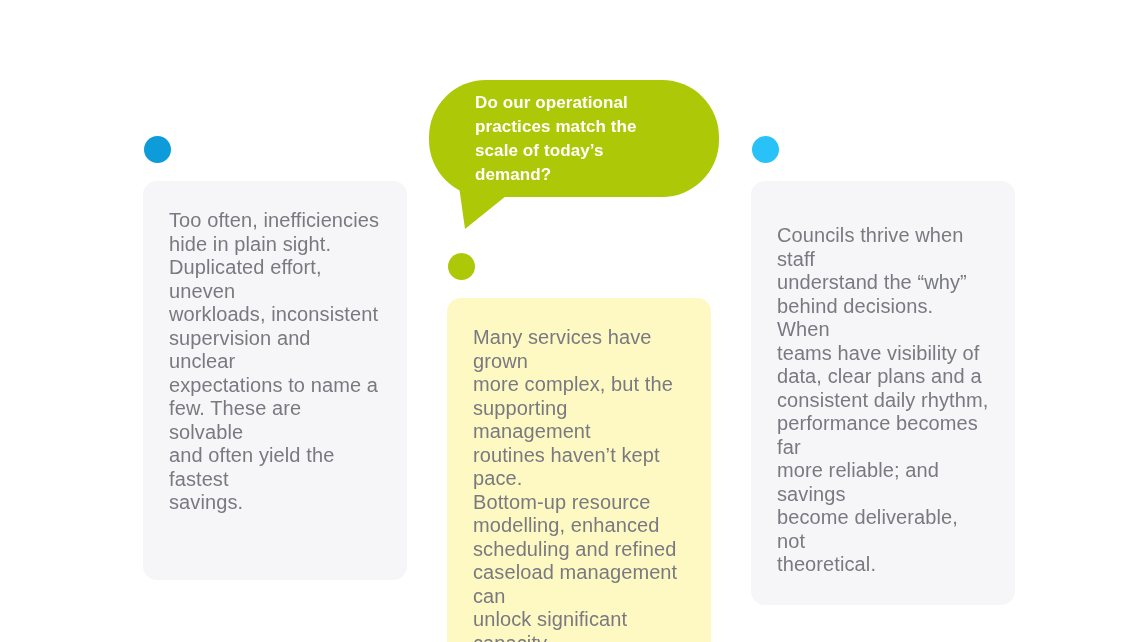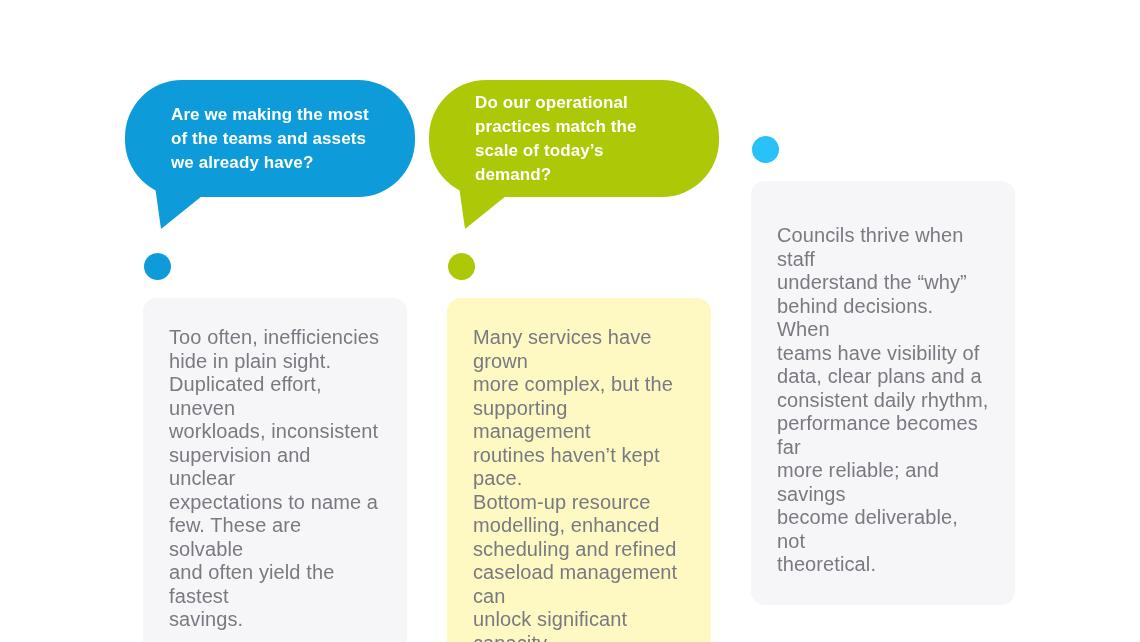--- a/index.html
+++ b/index.html
@@ -82,29 +82,20 @@
     white-space: pre-line;
   }
 </style>
 </head>
 <body>
 
 <div class="canvas">
   <div class="row">
 
     <div class="column">
-      <div class="bubble">
-        <svg class="bubble-svg" viewBox="0 0 290 152" aria-hidden="true">
-          <rect x="0" y="0" width="290" height="117" rx="57" ry="57" style="fill: rgb(13, 155, 217);"></rect>
-          <polygon points="28,92 82,112 36,149" style="fill: rgb(13, 155, 217);"></polygon>
-        </svg>
-        <div class="bubble-text">Are we making the most
-of the teams and assets
-we already have?</div>
-      </div>
       <div class="dot" style="background-color: rgb(13, 155, 217);"></div>
       <div class="card" style="background-color: rgb(246, 246, 249);">
         <p class="card-text" style="color: rgb(121, 121, 129);">Too often, inefficiencies
 hide in plain sight.
 Duplicated effort, uneven
 workloads, inconsistent
 supervision and unclear
 expectations to name a
 few. These are solvable
 and often yield the fastest

